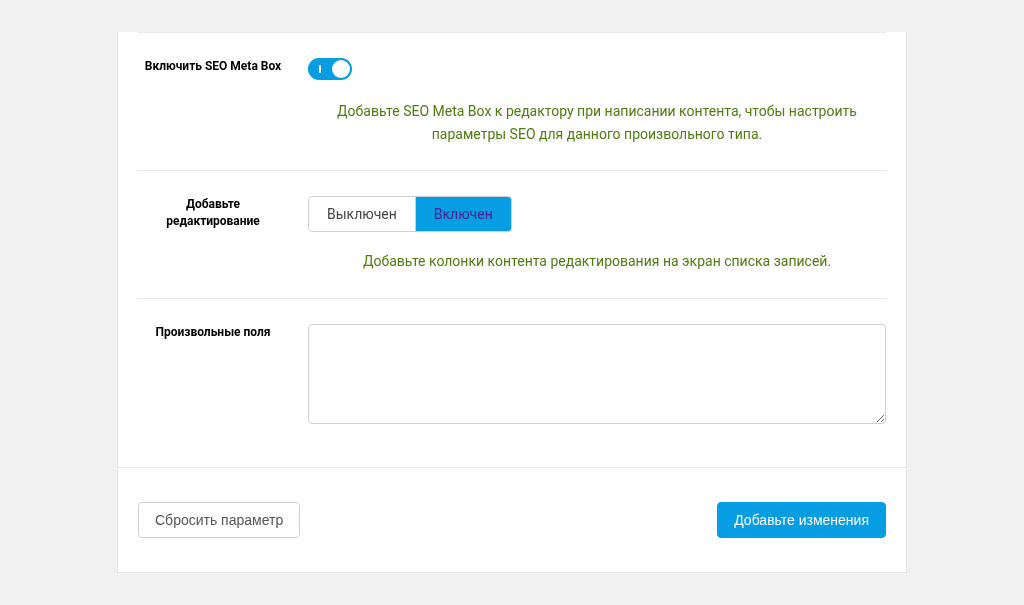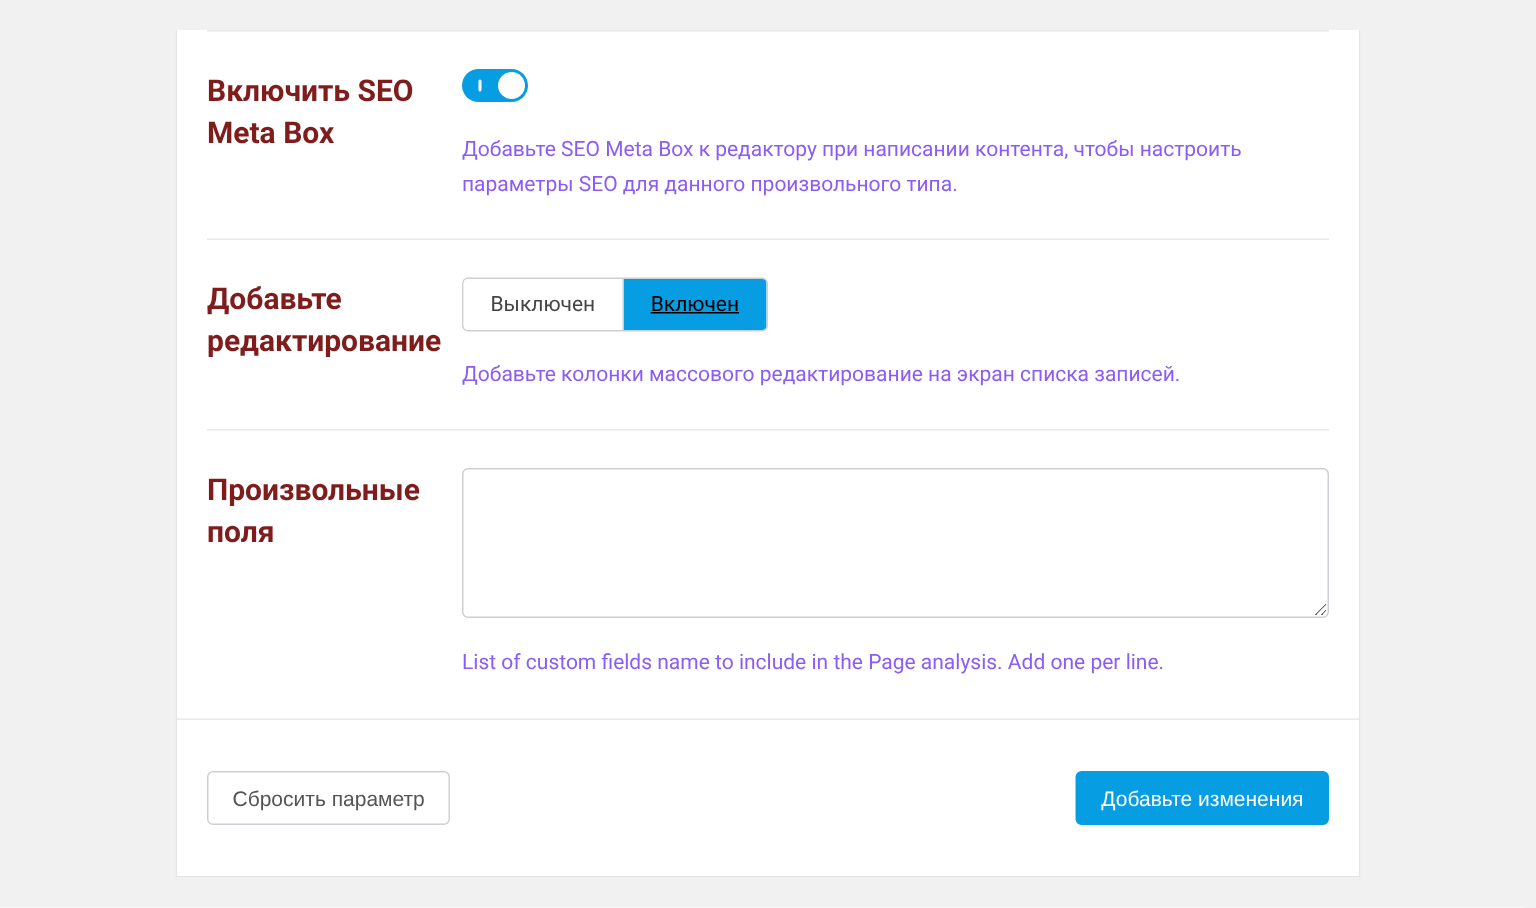--- a/index.html
+++ b/index.html
@@ -36,24 +36,25 @@
       padding: 25px 0;
       border-bottom: 1px solid #eaeaea;
     }
     .setting-row:last-child {
       border-bottom: none;
     }
     .setting-label {
       width: 170px;
       flex-shrink: 0;
       font-weight: 700;
-      font-size: 20px;
-      color: #7f1d1d;
+      font-size: 12px;
+      color: #000000;
       padding-right: 20px;
       line-height: 1.4;
+      text-align: center;
     }
     .setting-content {
       flex: 1;
     }
     .toggle {
       width: 44px;
       height: 22px;
       background-color: #069de3;
       border-radius: 11px;
       position: relative;
@@ -76,23 +77,24 @@
       content: "";
       position: absolute;
       width: 2px;
       height: 8px;
       background-color: #fff;
       top: 7px;
       left: 11px;
       border-radius: 1px;
     }
     .description {
-      color: #8b5cf6;
+      color: #4d7c0f;
       font-size: 14px;
       line-height: 1.6;
+      text-align: center;
     }
     .radio-group {
       display: inline-flex;
       border: 1px solid #ccd0d4;
       border-radius: 4px;
       overflow: hidden;
       margin-bottom: 18px;
     }
     .radio-option {
       padding: 9px 18px;
@@ -102,22 +104,21 @@
       border-right: 1px solid #ccd0d4;
       cursor: pointer;
       user-select: none;
       text-align: center;
     }
     .radio-option:last-child {
       border-right: none;
     }
     .radio-option.active {
       background-color: #069de3;
-      color: #000000;
-      text-decoration: underline;
+      color: #4c1d95;
     }
     .textarea-field {
       width: 100%;
       min-height: 100px;
       border: 1px solid #ccd0d4;
       border-radius: 4px;
       padding: 8px;
       font-family: inherit;
       font-size: 14px;
       resize: vertical;
@@ -165,29 +166,28 @@
         </div>
       </div>
 
       <div class="setting-row">
         <div class="setting-label">Добавьте редактирование</div>
         <div class="setting-content">
           <div class="radio-group">
             <div class="radio-option">Выключен</div>
             <div class="radio-option active">Включен</div>
           </div>
-          <div class="description">Добавьте колонки массового редактирование на экран списка записей.</div>
+          <div class="description">Добавьте колонки контента редактирования на экран списка записей.</div>
         </div>
       </div>
 
       <div class="setting-row">
         <div class="setting-label">Произвольные поля</div>
         <div class="setting-content">
           <textarea class="textarea-field" style=""></textarea>
-          <div class="description">List of custom fields name to include in the Page analysis. Add one per line.</div>
         </div>
       </div>
 
     </div>
 
     <div class="panel-footer">
       <button class="btn btn-secondary">Сбросить параметр</button>
       <button class="btn btn-primary">Добавьте изменения</button>
     </div>
   </div>

